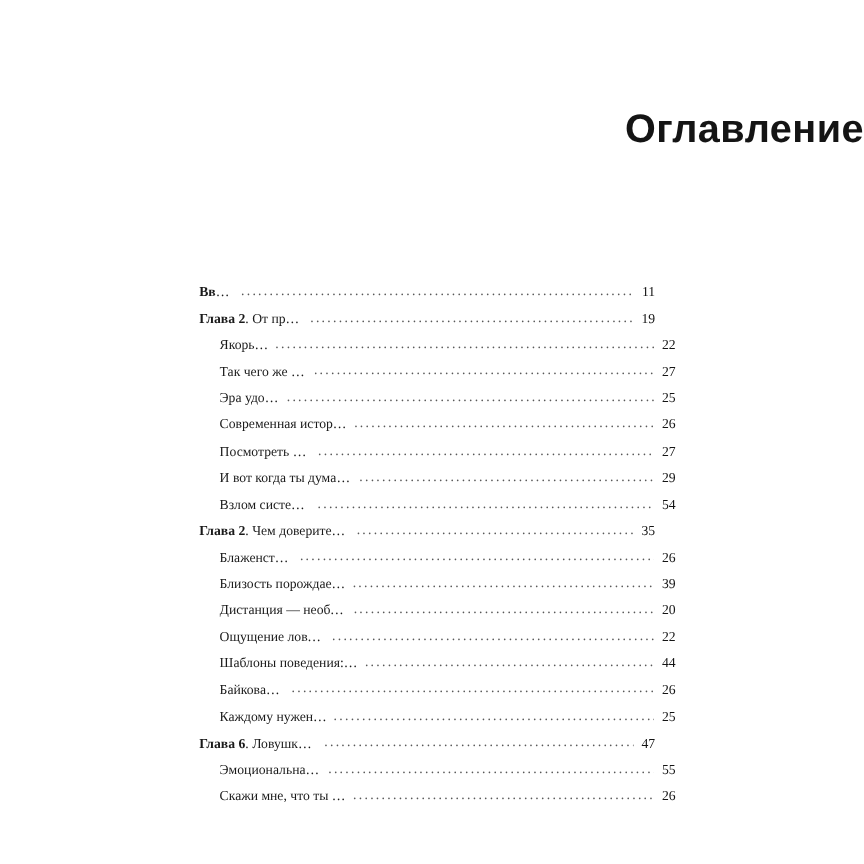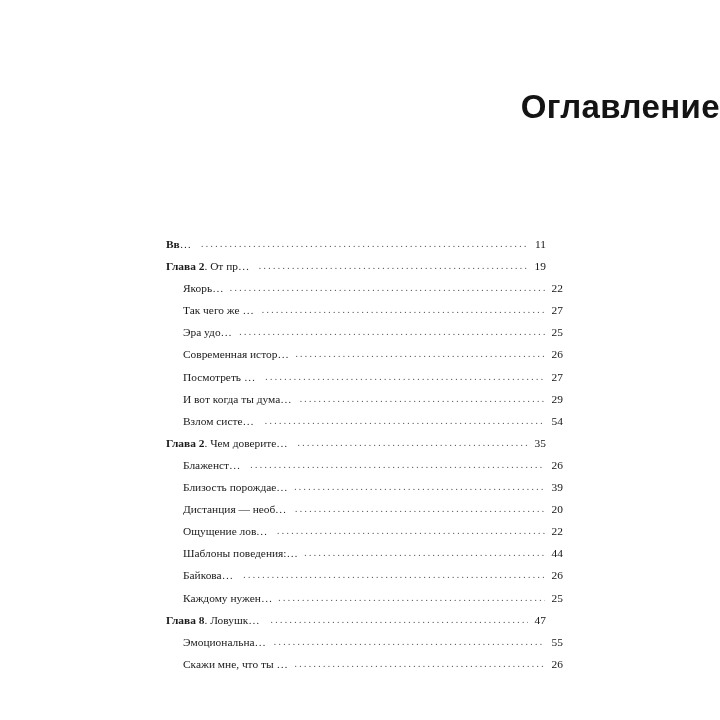--- a/index.html
+++ b/index.html
@@ -183,21 +183,21 @@
         <span class="entry-text">Байковая ночнушка</span>
         <span class="leader"></span>
         <span class="entry-page">26</span>
       </div>
       <div class="toc-entry level-section">
         <span class="entry-text">Каждому нужен свой секретный сад</span>
         <span class="leader"></span>
         <span class="entry-page">25</span>
       </div>
       <div class="toc-entry level-chapter">
-        <span class="entry-text"><span class="chapter-label">Глава 8</span><span>. Ловушки современной близости</span></span>
+        <span class="entry-text"><span class="chapter-label">Глава 6</span><span>. Ловушки современной близости</span></span>
         <span class="leader"></span>
         <span class="entry-page">47</span>
       </div>
       <div class="toc-entry level-section">
         <span class="entry-text">Эмоциональная близость во главе</span>
         <span class="leader"></span>
         <span class="entry-page">55</span>
       </div>
       <div class="toc-entry level-section">
         <span class="entry-text">Скажи мне, что ты чувствуешь на самом деле</span>

